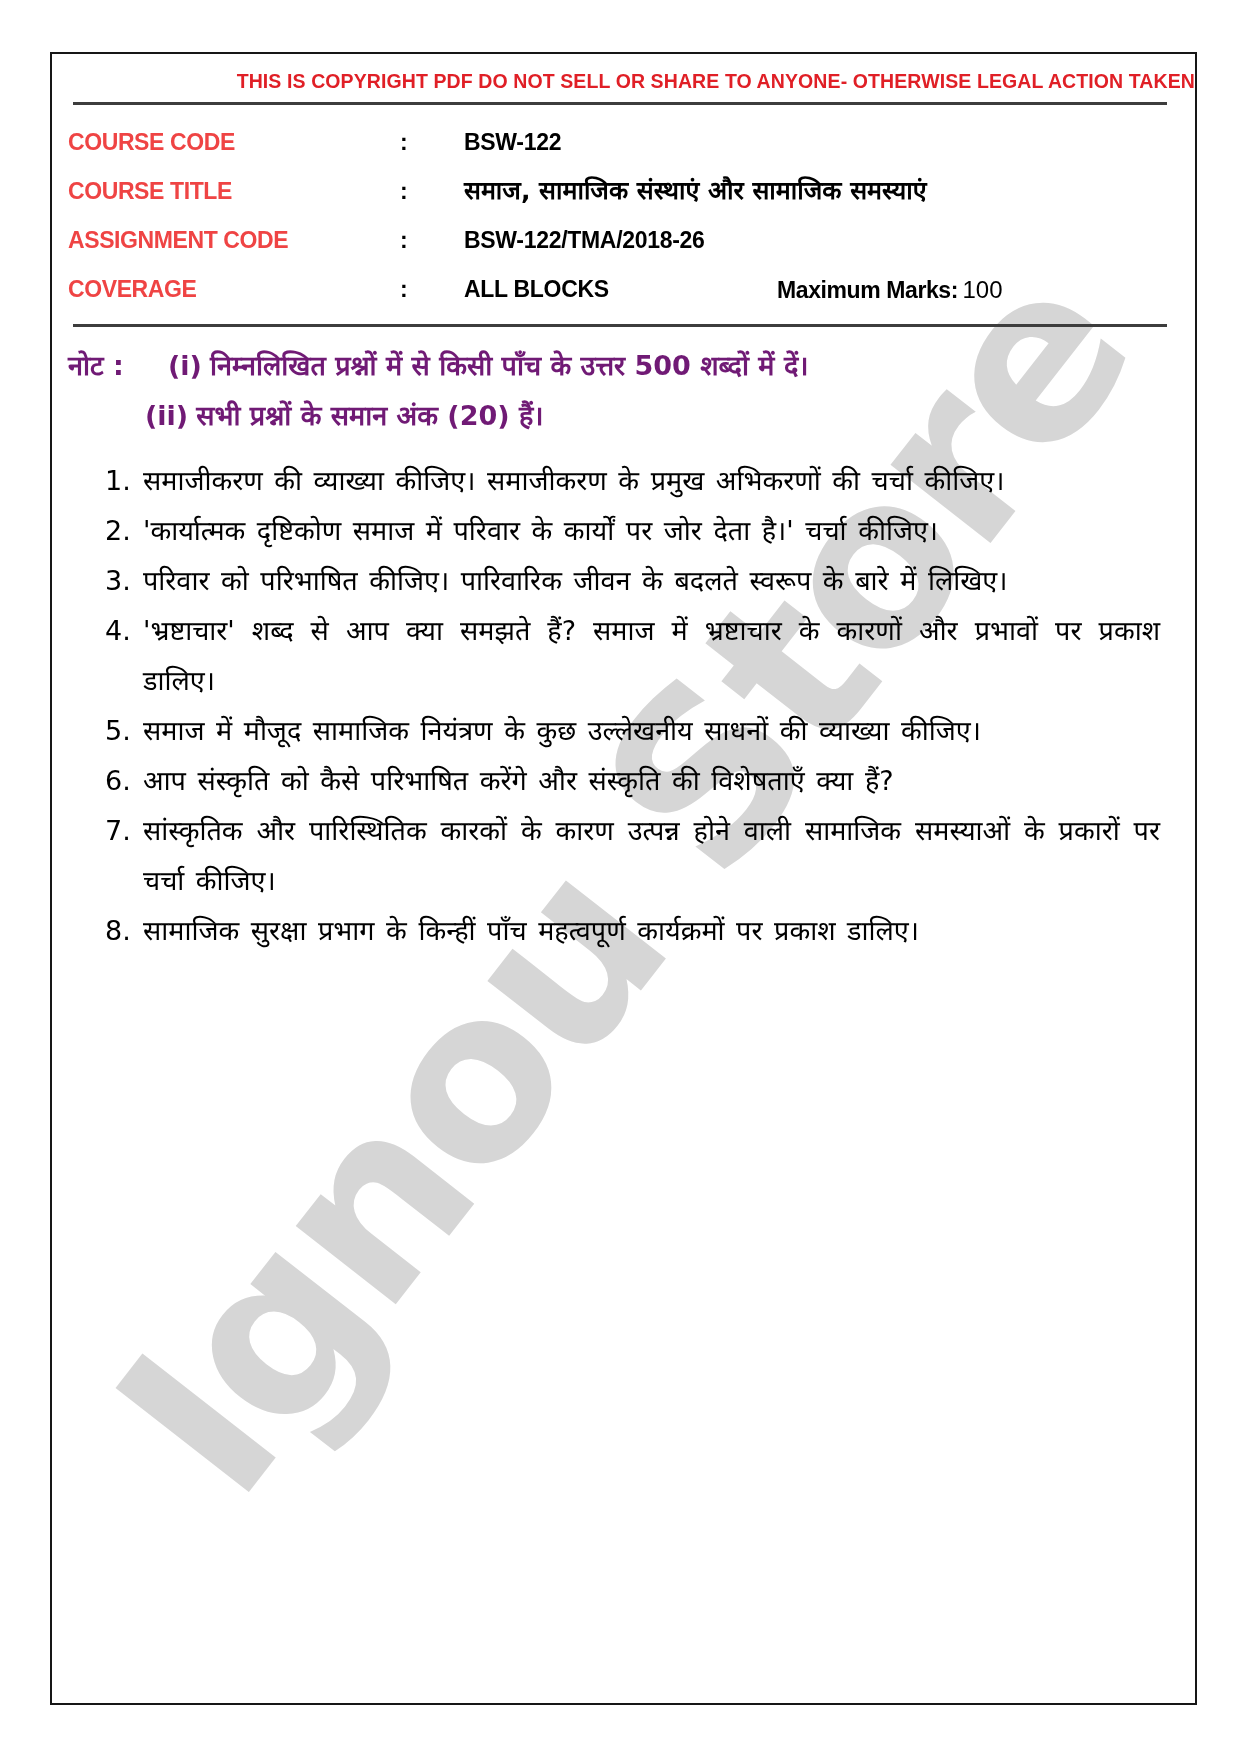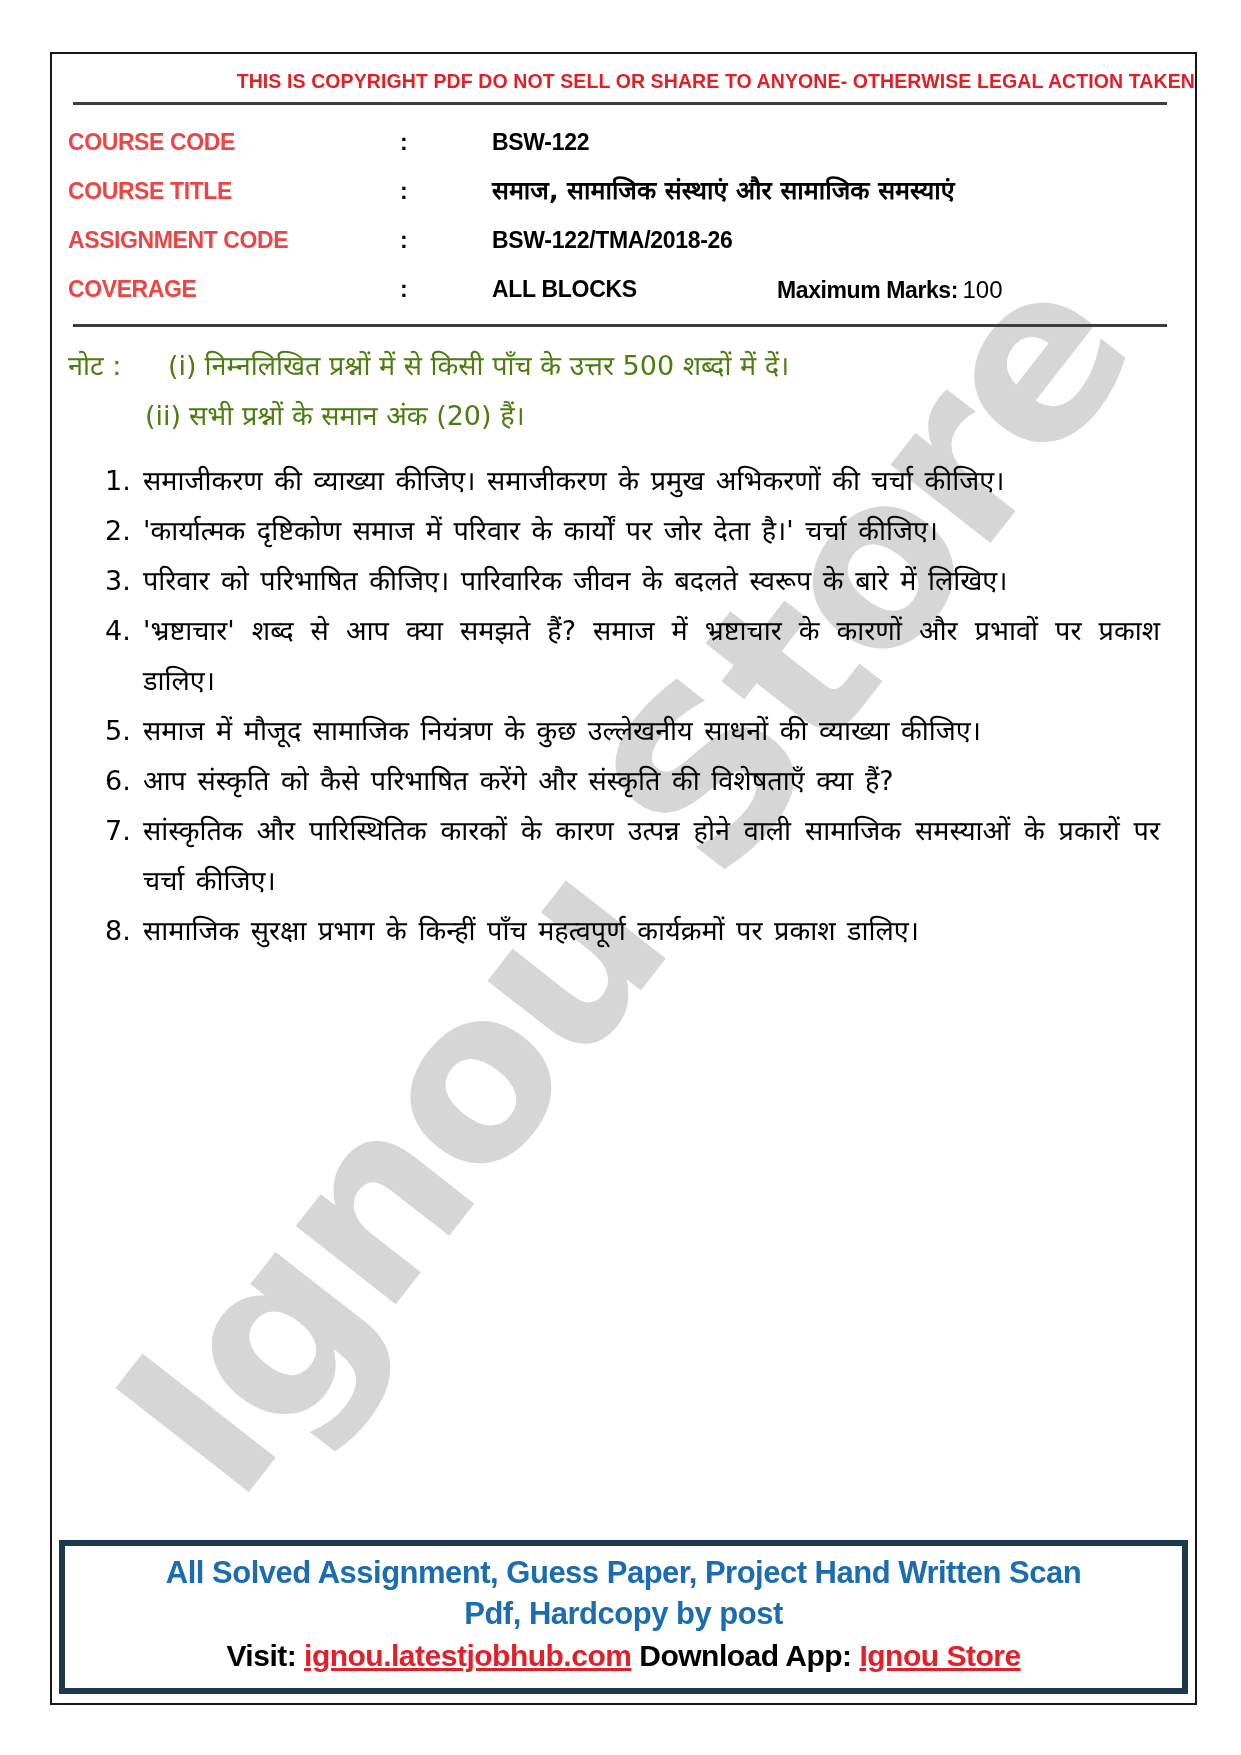--- a/index.html
+++ b/index.html
@@ -61,21 +61,21 @@
     color: #ef4444;
   }
   .hcolon {
     position: absolute;
     left: 332px; top: 10px;
     font-weight: bold;
     font-size: 23px;
   }
   .hvalue {
     position: absolute;
-    left: 424px; top: 10px;
+    left: 396px; top: 10px;
     font-weight: bold;
     font-size: 23px;
     letter-spacing: -0.3px;
     white-space: nowrap;
   }
   .hvalue.hindi {
     font-family: "DejaVu Sans", sans-serif;
     font-size: 25px;
     top: 4px;
     letter-spacing: 0;
@@ -94,23 +94,23 @@
   .mm-value {
     font-weight: normal;
     font-size: 24px;
   }
   
   .note {
     position: relative;
     z-index: 2;
     margin: 14px 30px 0 16px;
     font-family: "DejaVu Sans", sans-serif;
-    font-weight: normal;
+    font-weight: bold;
     font-size: 27px;
-    color: #4d7c0f;
+    color: #701a75;
   }
   .note-row {
     display: flex;
     line-height: 50px;
     white-space: nowrap;
   }
   .note-label { width: 100px; flex: none; }
   .note-indent { width: 77px; flex: none; }
   .note-marker { margin-right: 8px; flex: none; }
   
@@ -266,24 +266,14 @@
     <li>
       <span class="qnum">7.</span>
       <span class="qtext">सांस्कृतिक और पारिस्थितिक कारकों के कारण उत्पन्न होने वाली सामाजिक समस्याओं के प्रकारों पर चर्चा कीजिए।</span>
     </li>
     <li>
       <span class="qnum">8.</span>
       <span class="qtext">सामाजिक सुरक्षा प्रभाग के किन्हीं पाँच महत्वपूर्ण कार्यक्रमों पर प्रकाश डालिए।</span>
     </li>
   </ol>
 
-  <div class="footer">
-    <div class="f-blue">All Solved Assignment, Guess Paper, Project Hand Written Scan</div>
-    <div class="f-blue">Pdf, Hardcopy by post</div>
-    <div class="f-visit">
-      <span>Visit:</span>
-      <a class="f-red">ignou.latestjobhub.com</a>
-      <span>Download App:</span>
-      <a class="f-red">Ignou Store</a>
-    </div>
-  </div>
 
 </div>
 
 </body></html>

